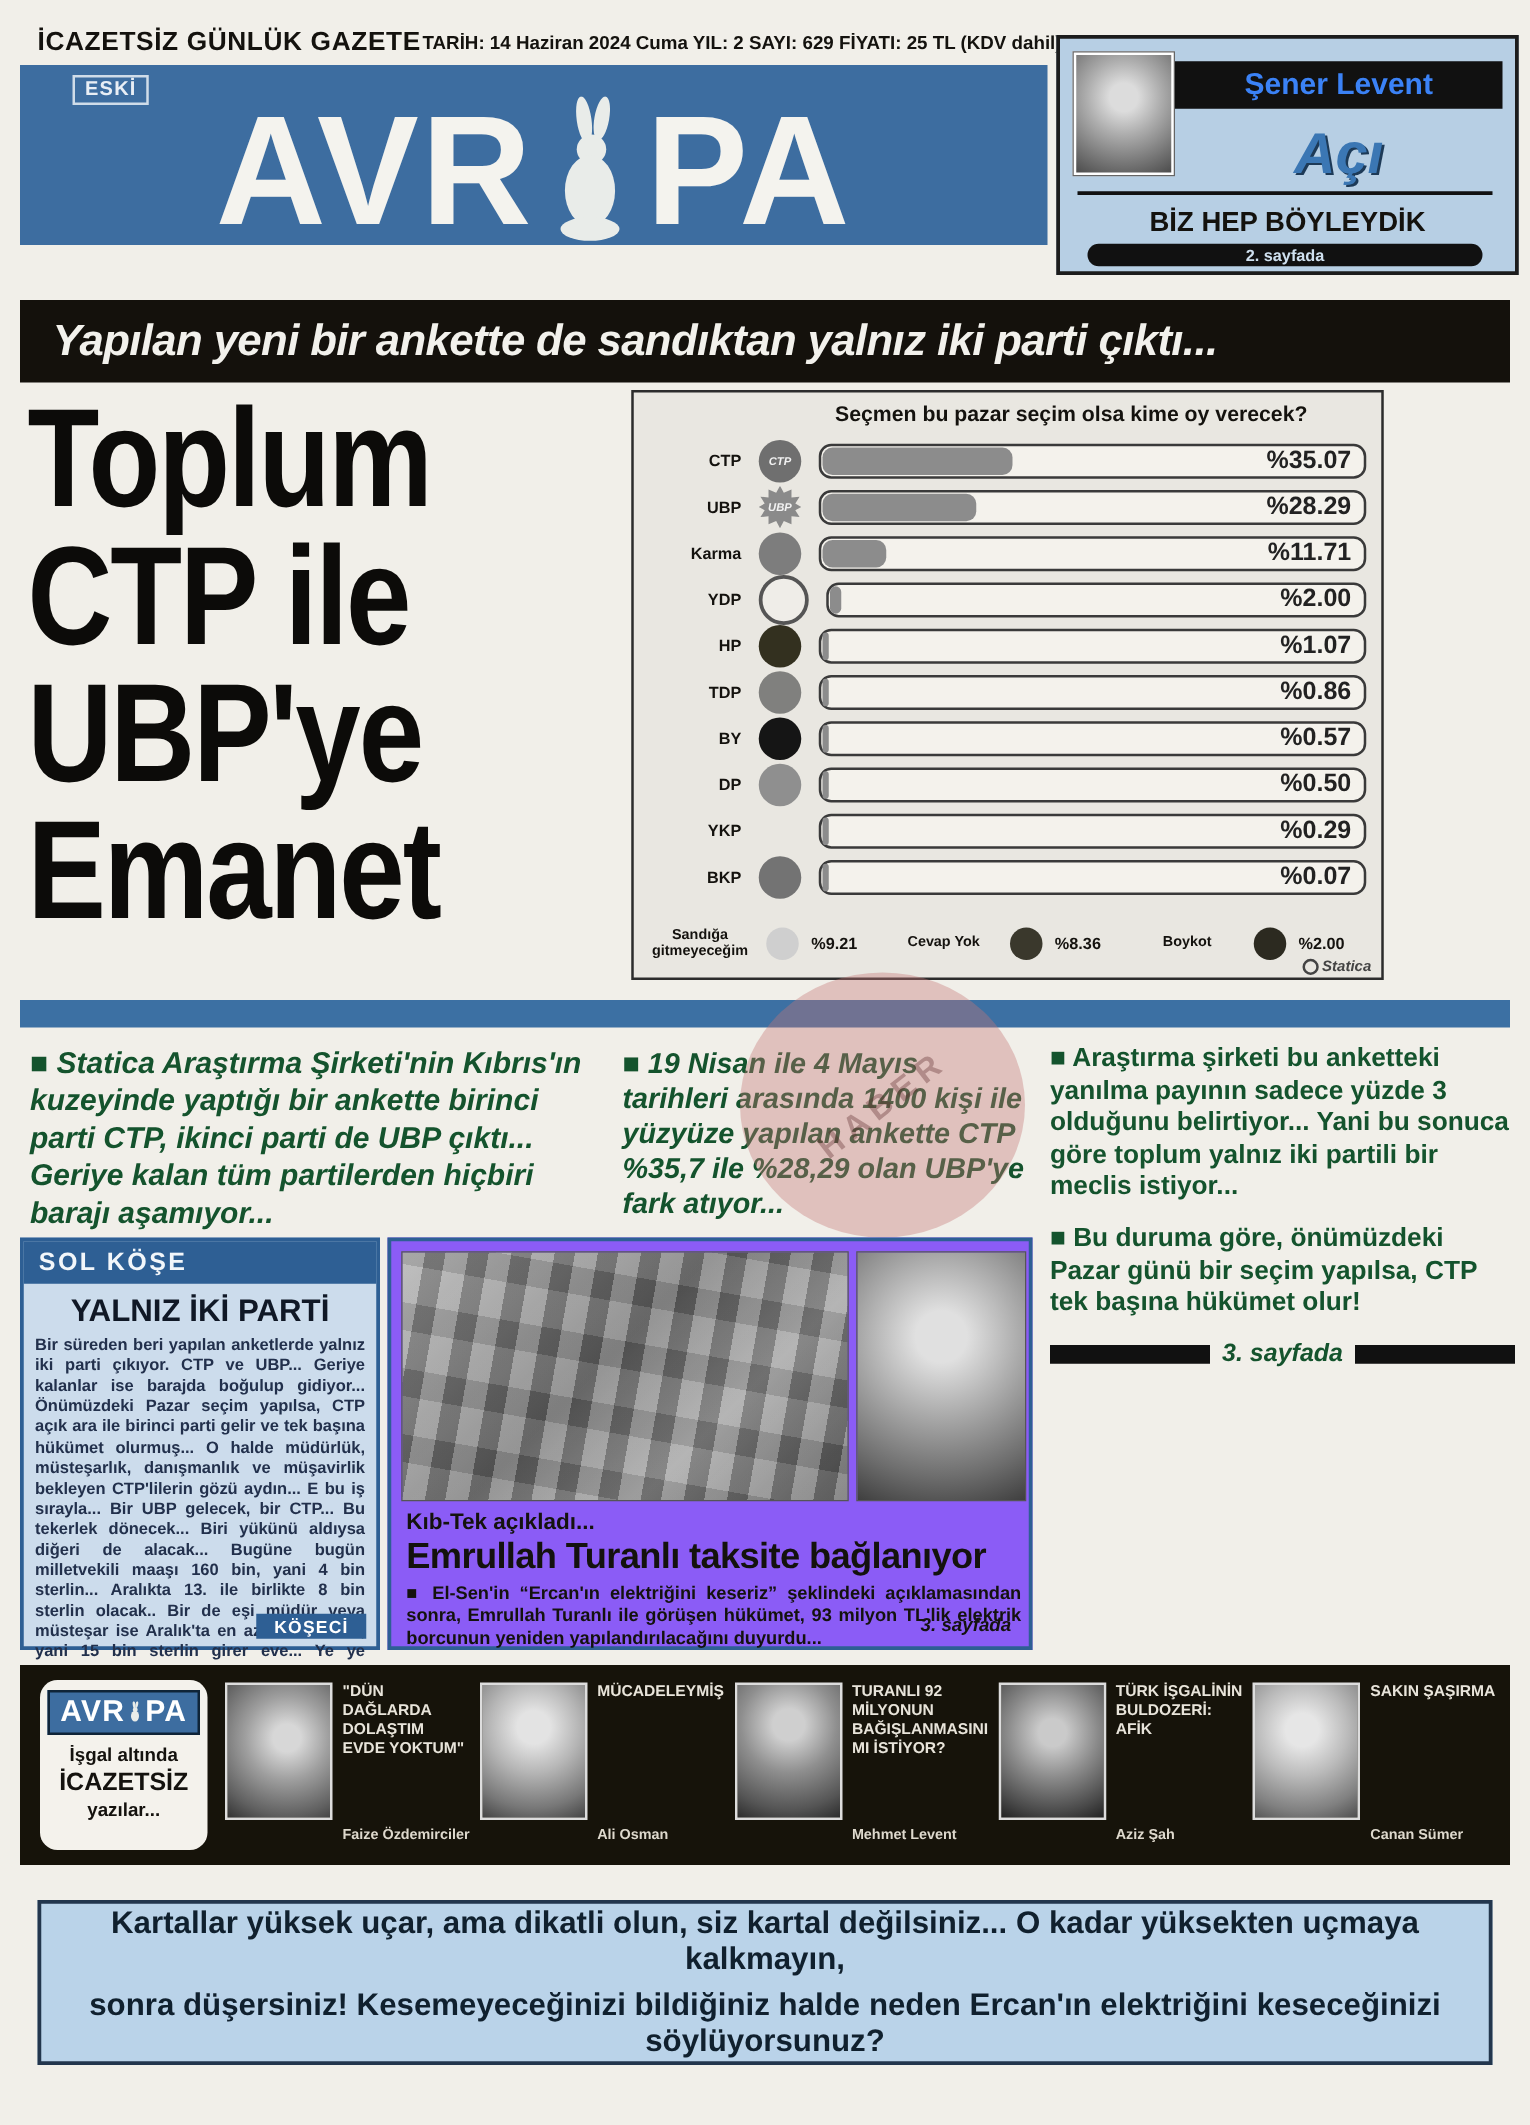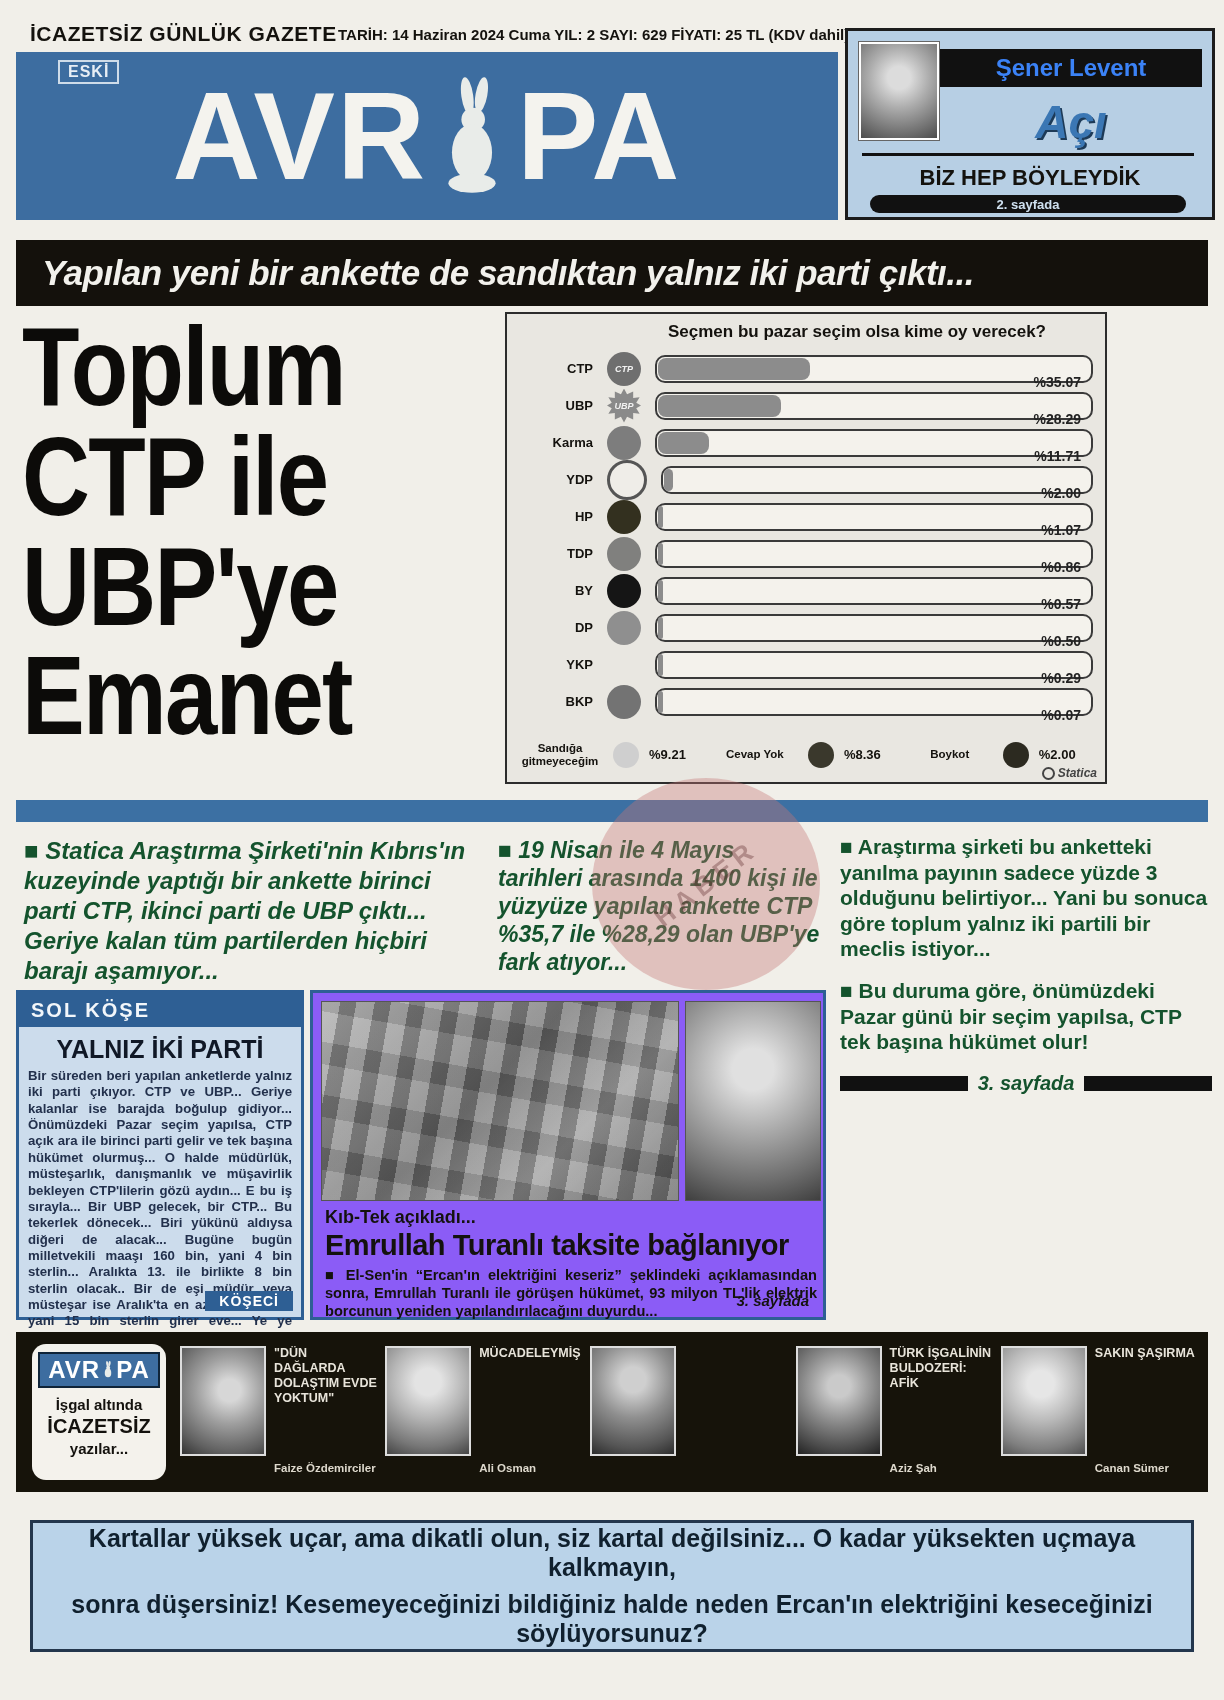--- a/index.html
+++ b/index.html
@@ -3,21 +3,21 @@
 <meta charset="utf-8">
 <style>
   html,body{margin:0;padding:0;}
   body{background:#d8d5cf;font-family:"Liberation Sans",sans-serif;}
   .page{position:relative;width:1224px;height:1700px;background:#f1efe9;overflow:hidden;
         color:#14120e;}
   
   .topbar-left{position:absolute;left:30px;top:22px;font-size:21px;font-weight:900;letter-spacing:.5px;}
   .topbar-right{position:absolute;left:338px;top:26px;font-size:15px;font-weight:700;}
   
-  .masthead{position:absolute;left:16px;top:52px;width:822px;height:168px;background:#3d6da0;}
+  .masthead{position:absolute;left:16px;top:52px;width:822px;height:144px;background:#3d6da0;}
   .eski{position:absolute;left:42px;top:8px;border:2px solid #cfdce9;color:#e8eef5;
         font-size:16px;font-weight:700;padding:1px 8px;letter-spacing:1px;}
   .logo-row{position:absolute;left:0;top:14px;width:100%;height:140px;display:flex;
         align-items:center;justify-content:center;gap:6px;}
   .logo-txt{color:#f4f3ee;font-weight:900;font-size:122px;line-height:1;letter-spacing:2px;
         transform:scaleY(1.02);}
   .rabbit{width:74px;height:118px;margin:0 2px;}
   
   .aci{position:absolute;left:845px;top:28px;width:364px;height:186px;background:#b7cfe4;
        border:3px solid #1c1c1c;}
@@ -47,21 +47,21 @@
   .chart-rows{position:absolute;left:0;top:36px;width:100%;}
   .crow{position:relative;height:37px;display:flex;align-items:center;}
   .clabel{width:86px;text-align:right;font-size:13px;font-weight:800;padding-right:14px;flex:0 0 auto;}
   .cicon{width:34px;height:34px;border-radius:50%;flex:0 0 auto;display:flex;align-items:center;
        justify-content:center;font-size:9px;font-weight:800;color:#f2f2f2;font-style:italic;}
   .cicon.burst{border-radius:0;clip-path:polygon(50% 0%,59% 17%,77% 9%,77% 28%,96% 26%,86% 42%,100% 50%,86% 58%,96% 74%,77% 72%,77% 91%,59% 83%,50% 100%,41% 83%,23% 91%,23% 72%,4% 74%,14% 58%,0% 50%,14% 42%,4% 26%,23% 28%,23% 9%,41% 17%);}
   .cbar{position:relative;flex:1;height:24px;margin:0 12px 0 14px;background:#f4f2ec;
        border:2px solid #3a3a3a;border-radius:10px;}
   .cfill{position:absolute;left:1px;top:1px;bottom:1px;min-width:5px;background:#8c8c8c;border-radius:8px;}
   .cpct{position:absolute;right:10px;top:0;height:100%;display:flex;align-items:center;
-       font-size:14px;font-weight:800;color:#222;margin-top:13px;}
+       font-size:20px;font-weight:800;color:#222;}
   .chart-extras{position:absolute;left:10px;bottom:14px;width:582px;display:flex;align-items:center;}
   .extra{display:flex;align-items:center;gap:10px;margin-right:26px;}
   .extra-label{width:86px;text-align:center;font-size:11.5px;font-weight:800;line-height:1.15;}
   .extra-dot{width:26px;height:26px;border-radius:50%;flex:0 0 auto;}
   .extra-val{font-size:13px;font-weight:800;}
   .statica{position:absolute;right:8px;bottom:2px;font-size:12px;font-weight:800;color:#444;
        display:flex;align-items:center;gap:3px;font-style:italic;}
   .statica-dot{width:9px;height:9px;border-radius:50%;border:2px solid #444;}
   
   .divider{position:absolute;left:16px;top:800px;width:1192px;height:22px;background:#3c70a3;}
@@ -380,20 +380,24 @@
   <div class="colm">
     <div class="colm-photo p2"></div>
     <div class="colm-right">
       <div class="colm-headline">MÜCADELEYMİŞ</div>
       <div class="colm-name">Ali Osman</div>
     </div>
   </div>
 
   <div class="colm">
     <div class="colm-photo p3"></div>
+    <div class="colm-right">
+      <div class="colm-headline">TURANLI 92 MİLYONUN BAĞIŞLANMASINI MI İSTİYOR?</div>
+      <div class="colm-name">Mehmet Levent</div>
+    </div>
   </div>
 
   <div class="colm">
     <div class="colm-photo p4"></div>
     <div class="colm-right">
       <div class="colm-headline">TÜRK İŞGALİNİN BULDOZERİ: AFİK</div>
       <div class="colm-name">Aziz Şah</div>
     </div>
   </div>
 

